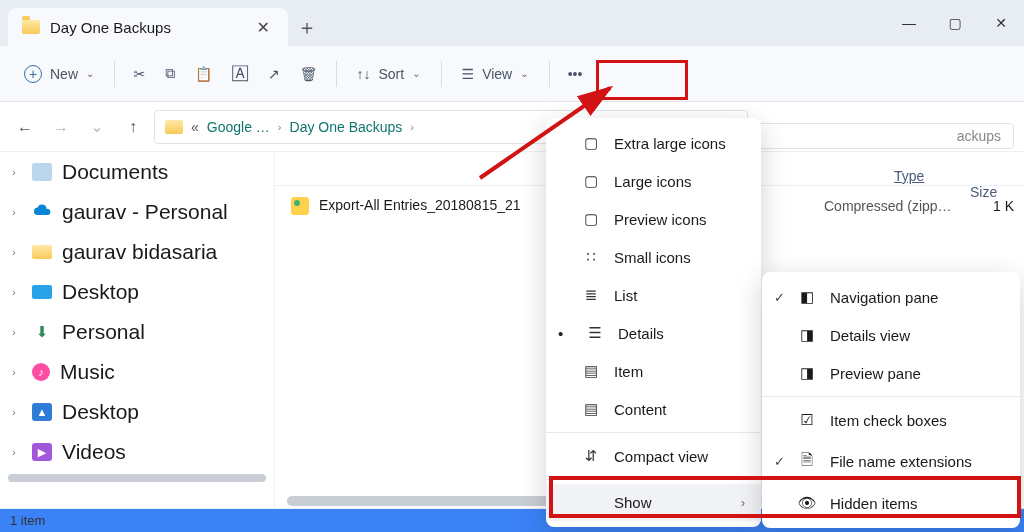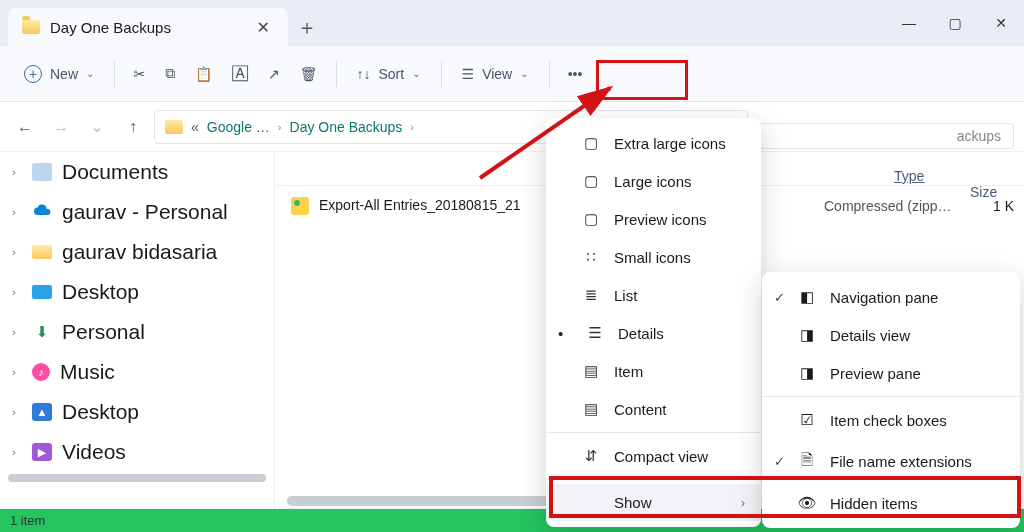--- a/index.html
+++ b/index.html
@@ -62,21 +62,21 @@
   .row { display:flex; align-items:center; height:40px; }
   .row .name { display:flex; align-items:flex-start; gap:10px; padding:0 16px; }
   .zip-ic { width:18px; height:18px; background:#ffd24d; border-radius:3px; position:relative; }
   .zip-ic::after{content:""; position:absolute; left:3px; top:3px; width:6px; height:6px; background:#3cb371; border-radius:50%;}
   .row .type { margin-left:auto; width:170px; color:#555; padding-left:40px;}
   .row .size { width:70px; text-align:right; padding-right:10px; }
   .hscroll { position:absolute; bottom:2px; left:12px; right:12px; height:10px; background:#f1f2f5; border-radius:6px; }
   .hscroll .thumb { position:absolute; left:0; width:55%; height:100%; background:#c9cdd4; border-radius:6px; }
 
   
-  .status { height:24px; background:#22c55e; border-top:1px solid #eceff3; display:flex; align-items:center; padding:0 10px; font-size:13px; color:#333; }
+  .status { height:24px; background:#3b82f6; border-top:1px solid #eceff3; display:flex; align-items:center; padding:0 10px; font-size:13px; color:#333; }
   .status .sright { margin-left:auto; display:flex; gap:6px; }
   .sqic { width:16px; height:14px; border:1px solid #888; border-radius:2px; }
 
   
   .menu { position:absolute; background:#fff; border-radius:8px; box-shadow:0 8px 28px rgba(0,0,0,.18); padding:6px 0; z-index:30; }
   .menu.view { left:546px; top:118px; width:215px; }
   .menu.show { left:762px; top:272px; width:258px; }
   .mitem { display:flex; align-items:center; gap:14px; padding:10px 16px 10px 36px; position:relative; font-size:15px;}
   .mitem.sel::before { content:"•"; position:absolute; left:12px; color:#222; }
   .mitem .mainic { width:18px; display:flex; justify-content:center; color:#333; }

